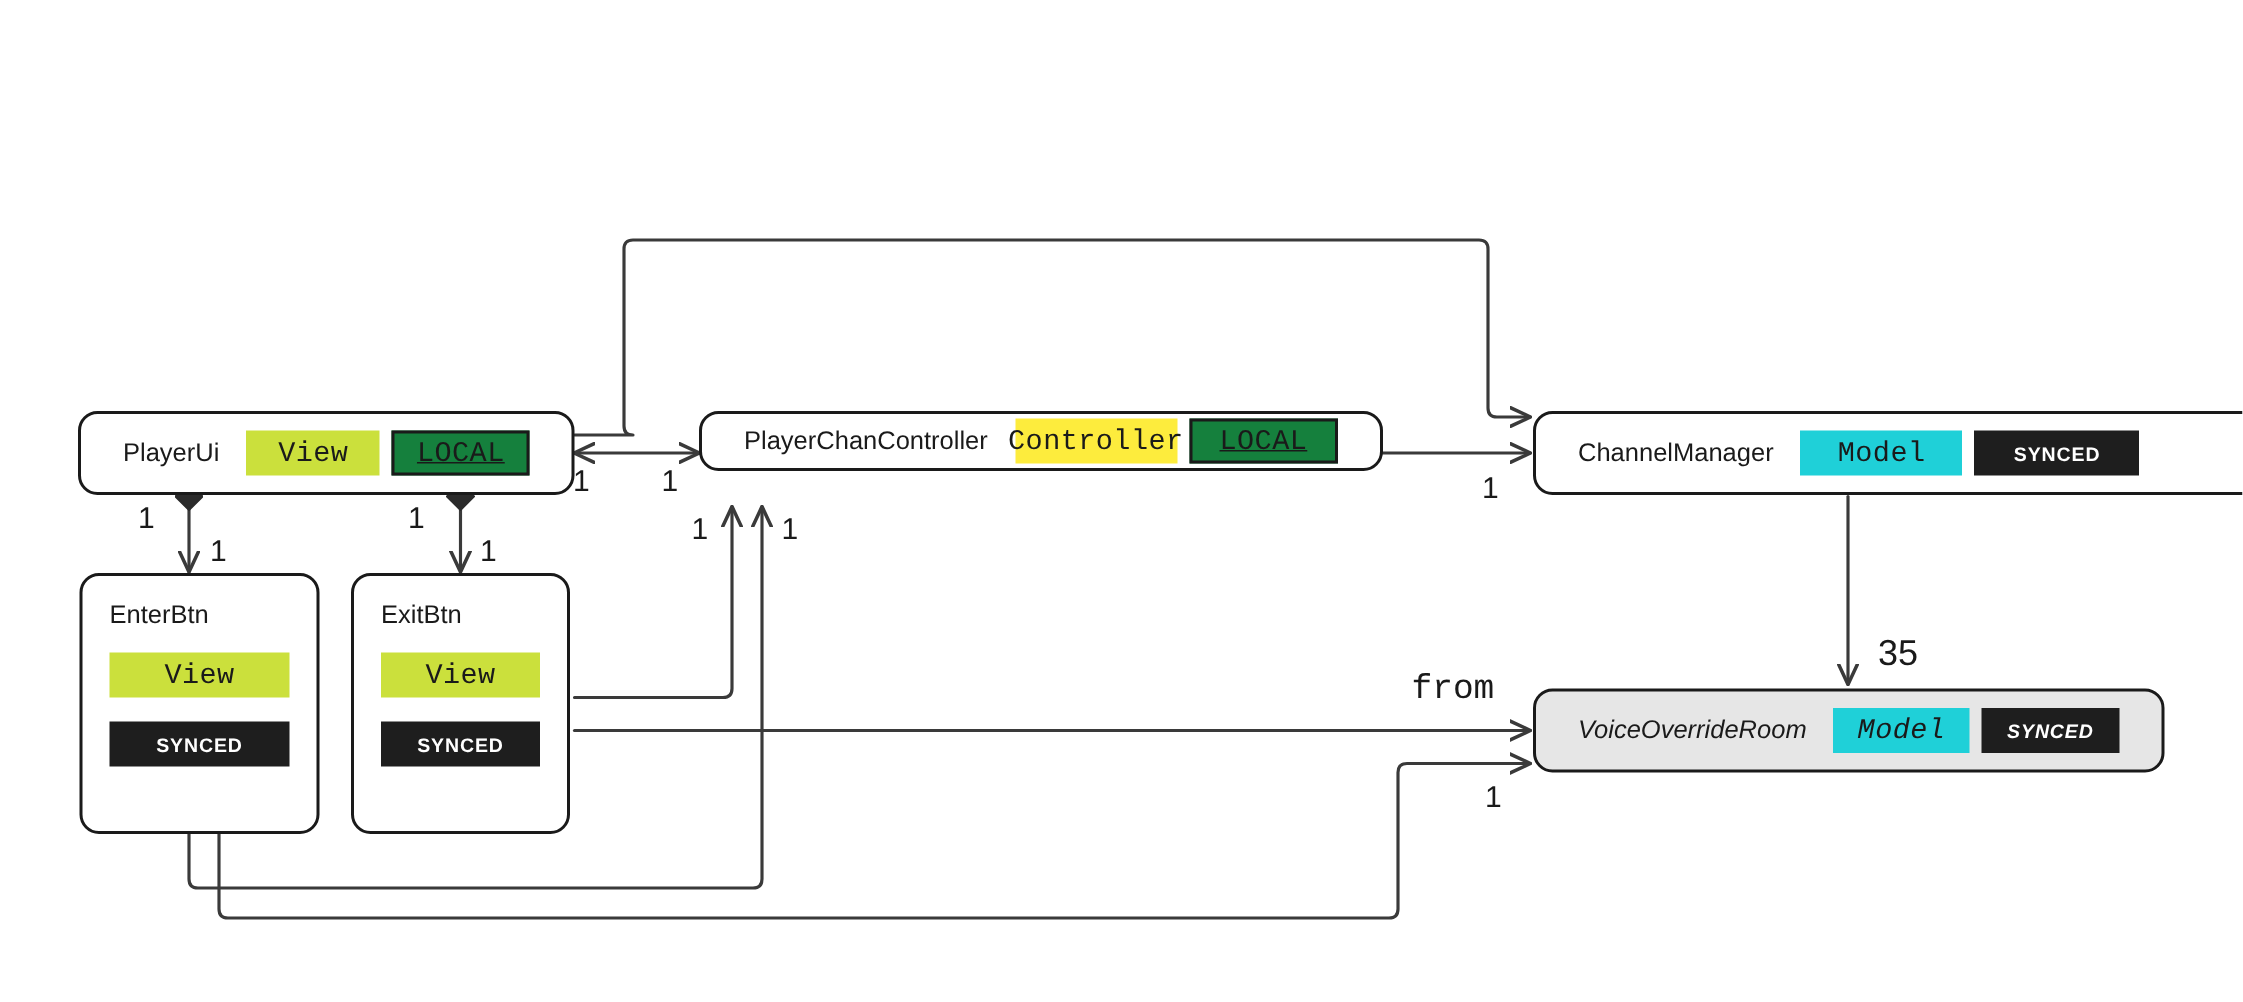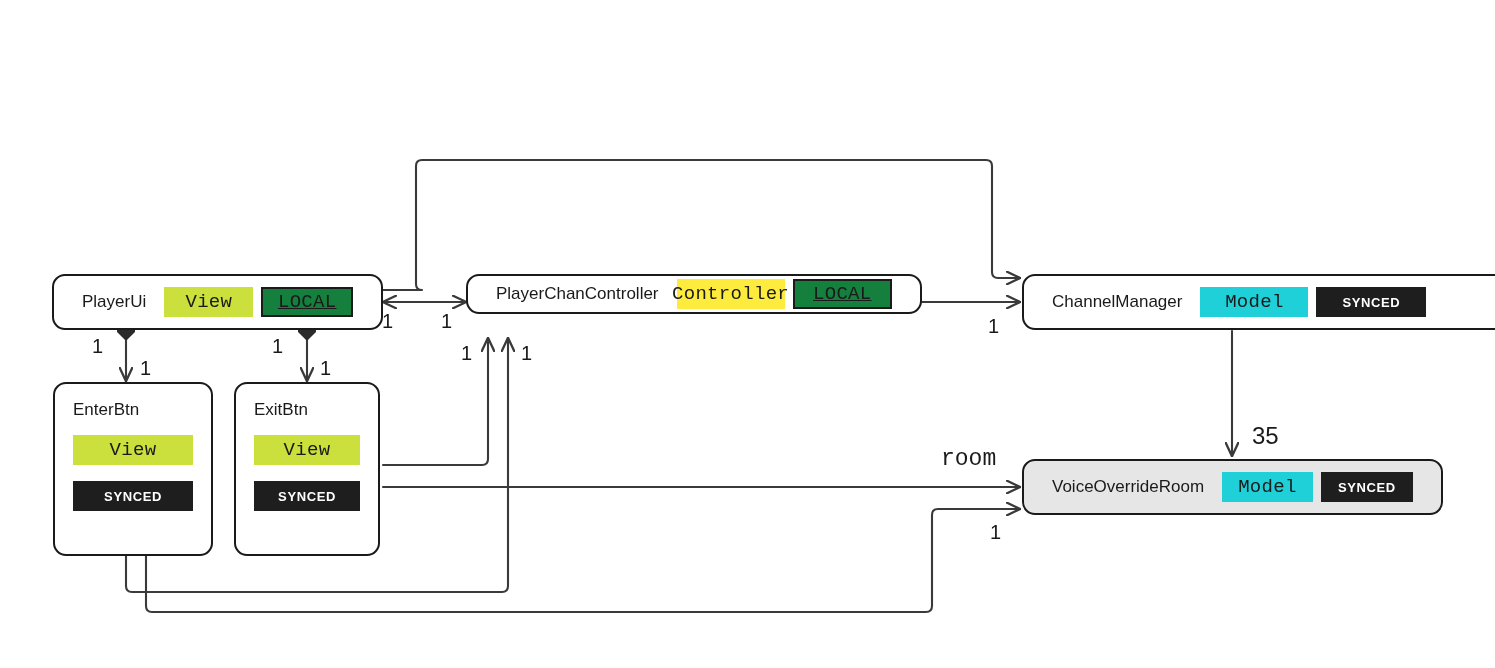--- a/index.html
+++ b/index.html
@@ -174,21 +174,21 @@
   <div class="elabel" style="left:382px; top:310px;">1</div>
   <div class="elabel" style="left:441px; top:310px;">1</div>
 
   <div class="elabel" style="left:461px; top:342px;">1</div>
   <div class="elabel" style="left:521px; top:342px;">1</div>
 
   <div class="elabel" style="left:988px; top:315px;">1</div>
 
   <div class="elabel" style="left:1252px; top:422px; font-size:24px;">35</div>
 
-  <div class="elabel mono" style="left:941px; top:446px;">room</div>
+  <div class="elabel mono" style="left:941px; top:446px;">from</div>
 
   <div class="elabel" style="left:990px; top:521px;">1</div>
 
 
   <div class="node row" style="left:52px; top:274px; width:331px; height:56px;">
     <div class="node-title">PlayerUi</div>
     <div class="badge stereo stereo-view">View</div>
     <div class="badge sync sync-local">LOCAL</div>
   </div>
 
@@ -197,21 +197,21 @@
     <div class="badge stereo stereo-controller">Controller</div>
     <div class="badge sync sync-local">LOCAL</div>
   </div>
 
   <div class="node row" style="left:1022px; top:274px; width:493px; height:56px;">
     <div class="node-title">ChannelManager</div>
     <div class="badge stereo stereo-model">Model</div>
     <div class="badge sync sync-synced">SYNCED</div>
   </div>
 
-  <div class="node row filled" style="left:1022px; top:459px; width:421px; height:56px;">
+  <div class="node row filled" style="left:1022px; top:459px; width:421px; height:56px;font-style:italic;">
     <div class="node-title">VoiceOverrideRoom</div>
     <div class="badge stereo stereo-model">Model</div>
     <div class="badge sync sync-synced">SYNCED</div>
   </div>
 
   <div class="node col" style="left:53px; top:382px; width:160px; height:174px;">
     <div class="node-title">EnterBtn</div>
     <div class="badge stereo stereo-view">View</div>
     <div class="badge sync sync-synced">SYNCED</div>
   </div>

